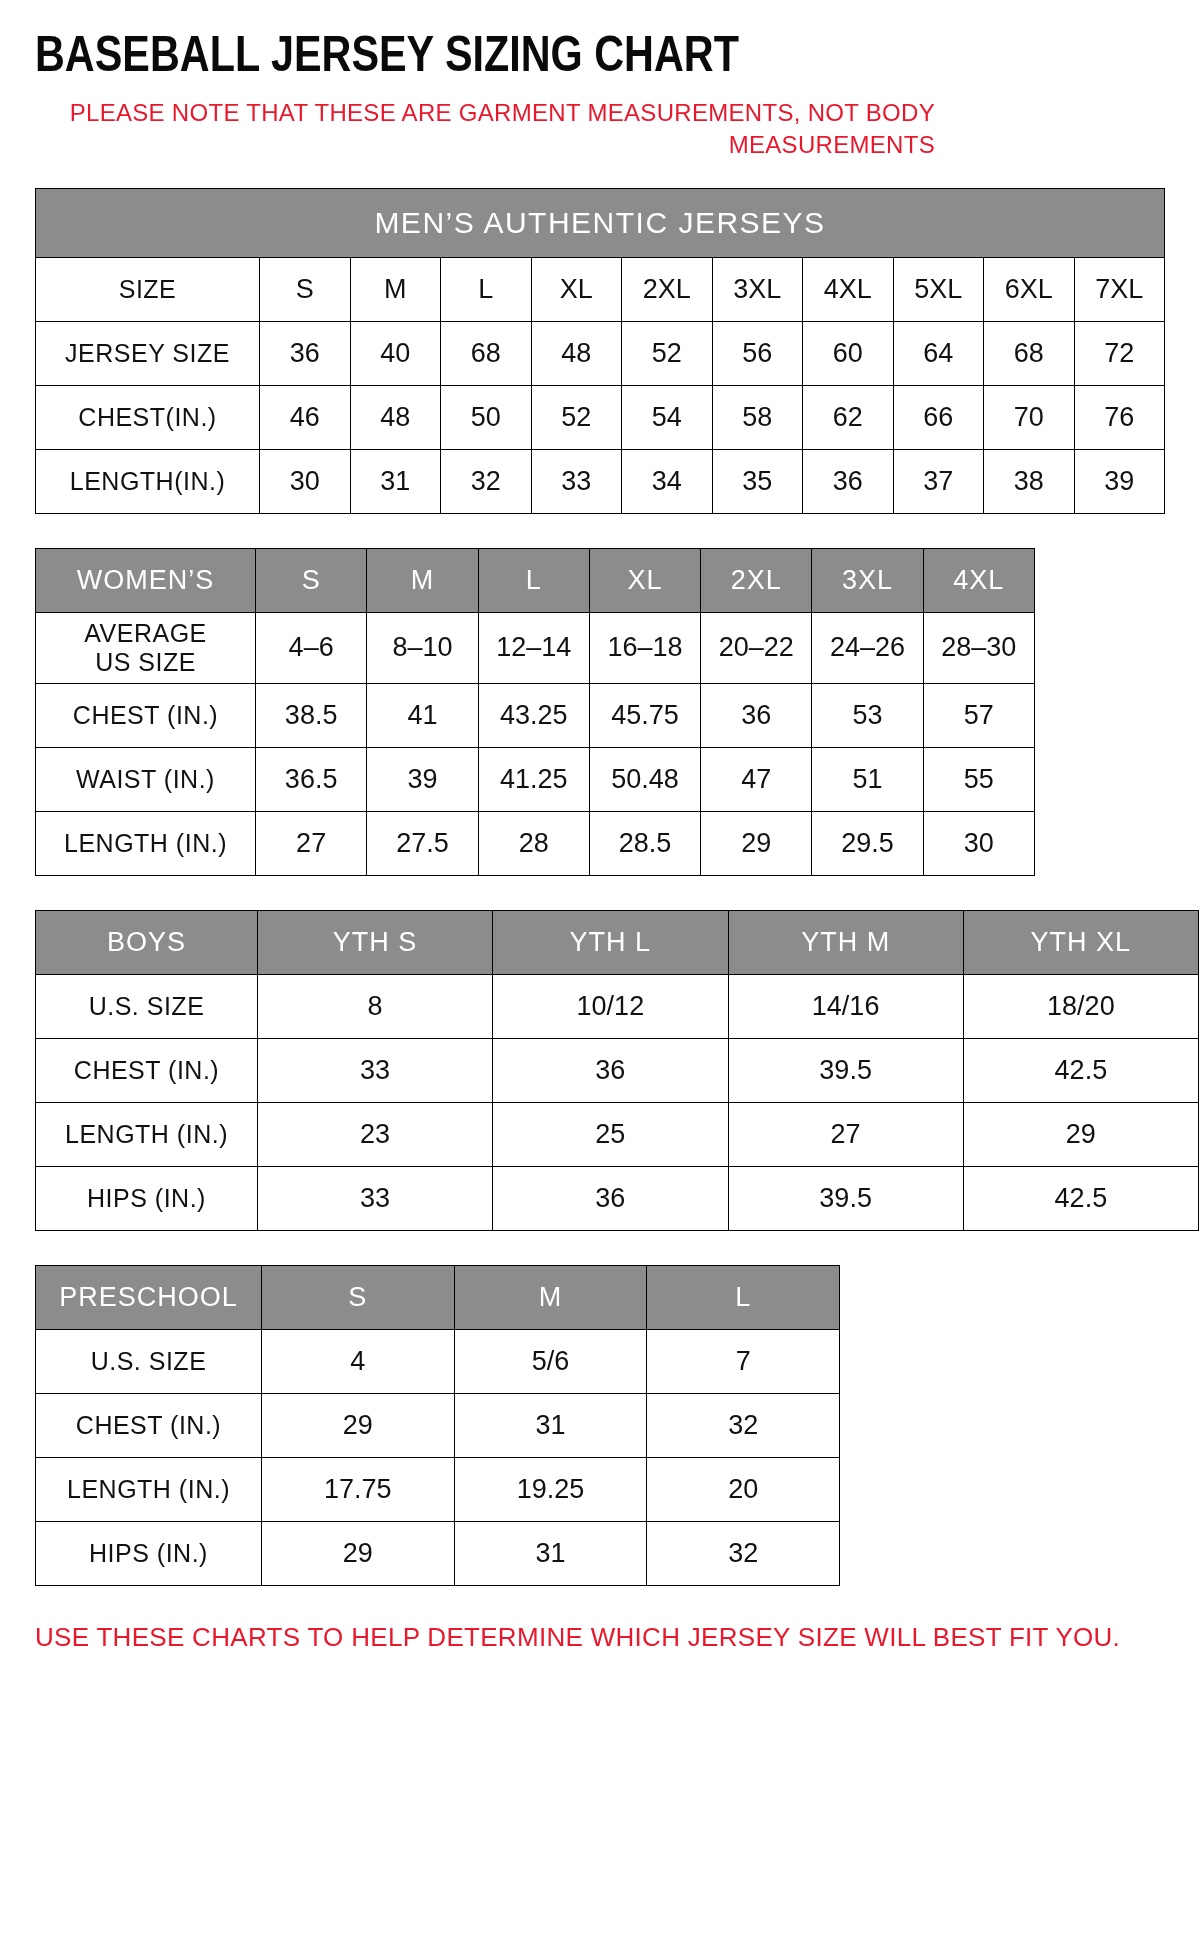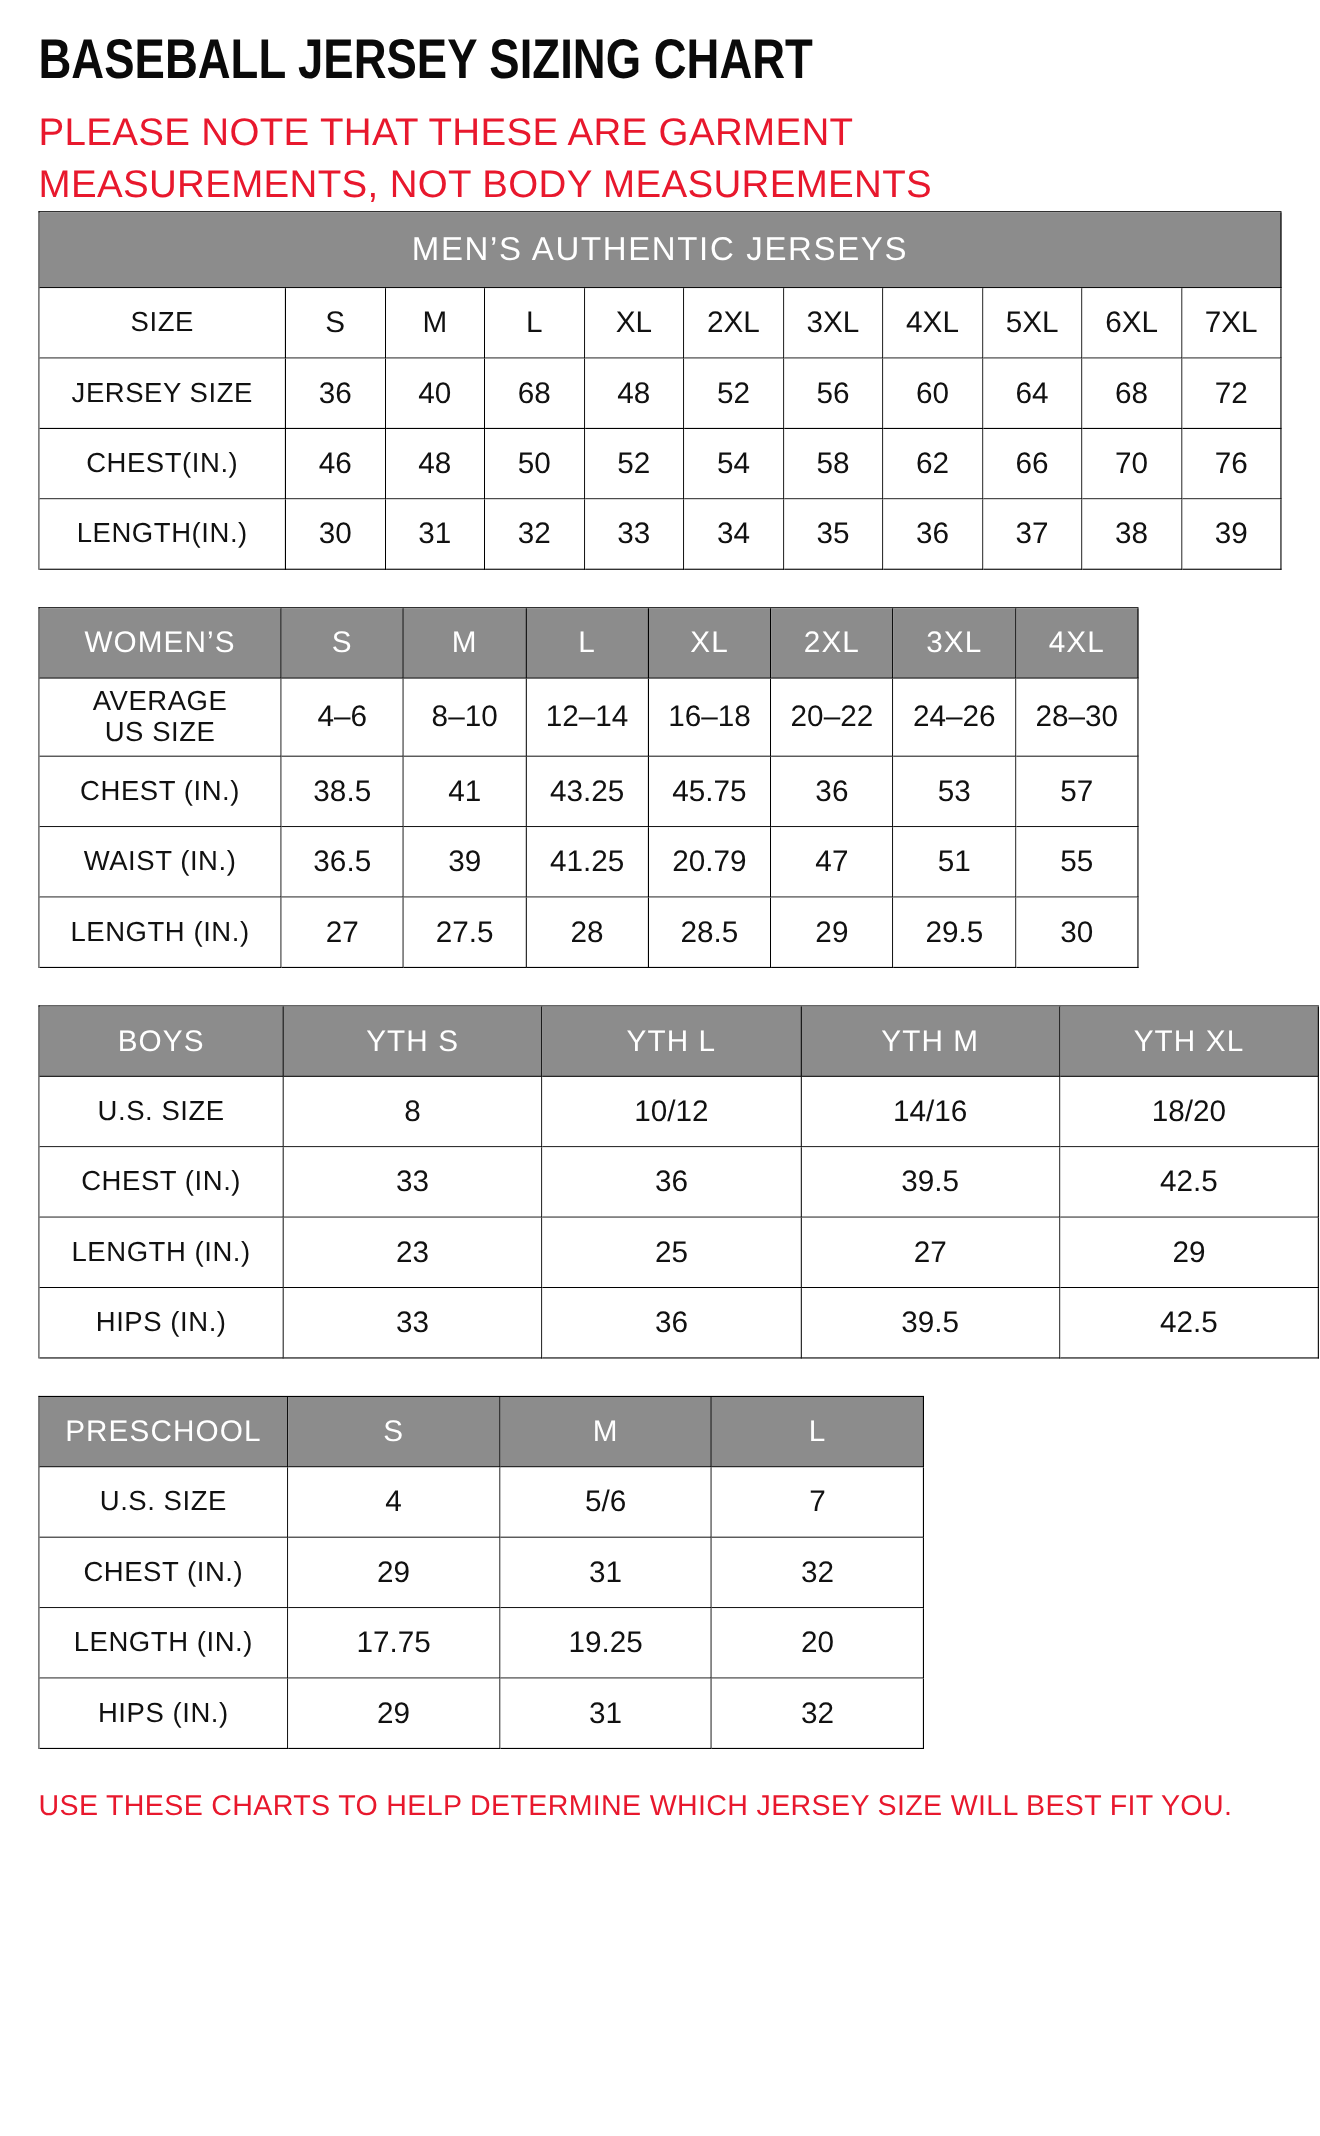--- a/index.html
+++ b/index.html
@@ -19,24 +19,26 @@
     letter-spacing: 0px;
     transform: scaleX(0.88) scaleY(1.08);
     transform-origin: left center;
     white-space: nowrap;
     margin-bottom: 16px;
     color: #0a0a0a;
   }
 
   .note {
     color: #e8182d;
-    font-size: 35px;
+    font-size: 24px;
     line-height: 1.35;
     max-width: 900px;
+    margin-bottom: 26px;
     letter-spacing: 0.3px;
+    text-align: right;
   }
 
   .footer-note {
     color: #e8182d;
     font-size: 26px;
     letter-spacing: 0.3px;
     margin-top: 36px;
   }
 
   .sizing-table {
@@ -199,21 +201,21 @@
         <div class="tcell value-cell">45.75</div>
         <div class="tcell value-cell">36</div>
         <div class="tcell value-cell">53</div>
         <div class="tcell value-cell">57</div>
       </div>
       <div class="trow">
         <div class="tcell label-cell">WAIST (IN.)</div>
         <div class="tcell value-cell">36.5</div>
         <div class="tcell value-cell">39</div>
         <div class="tcell value-cell">41.25</div>
-        <div class="tcell value-cell">20.79</div>
+        <div class="tcell value-cell">50.48</div>
         <div class="tcell value-cell">47</div>
         <div class="tcell value-cell">51</div>
         <div class="tcell value-cell">55</div>
       </div>
       <div class="trow">
         <div class="tcell label-cell">LENGTH (IN.)</div>
         <div class="tcell value-cell">27</div>
         <div class="tcell value-cell">27.5</div>
         <div class="tcell value-cell">28</div>
         <div class="tcell value-cell">28.5</div>

